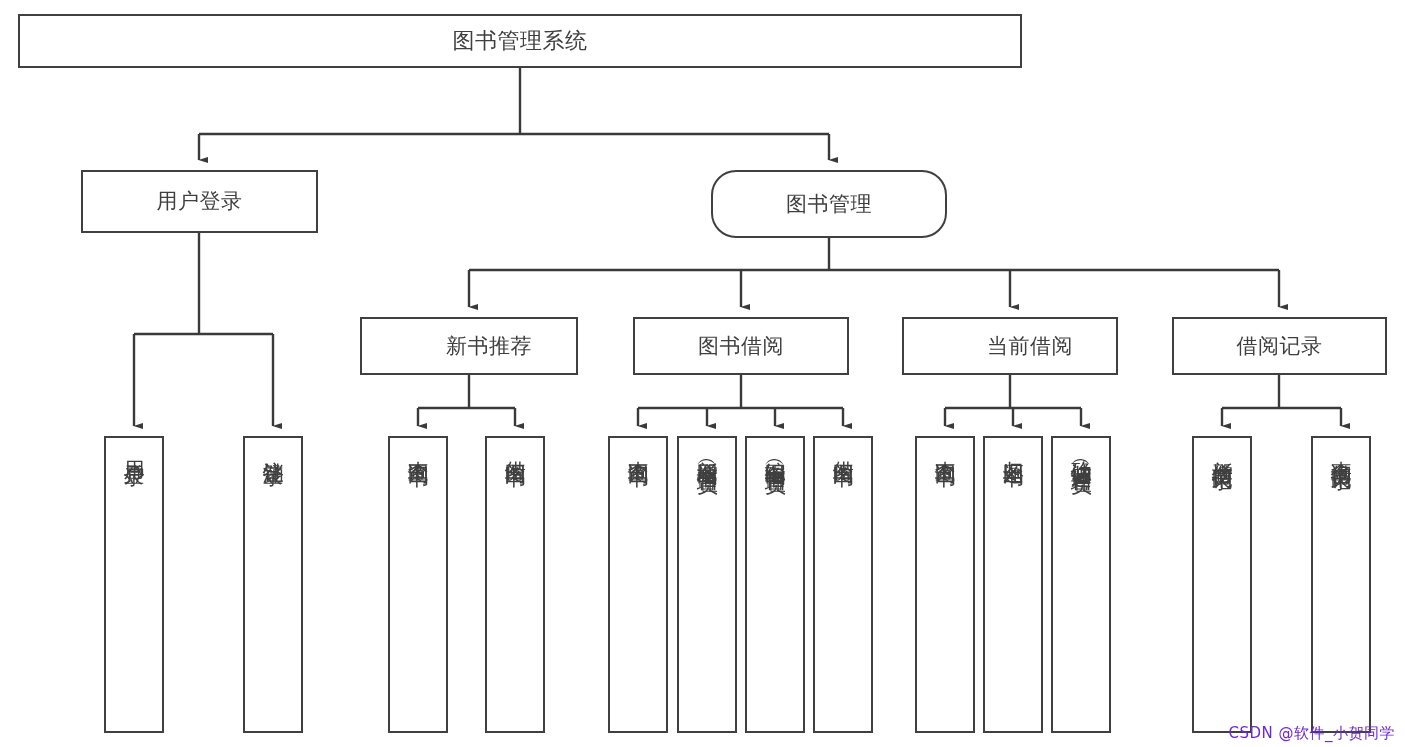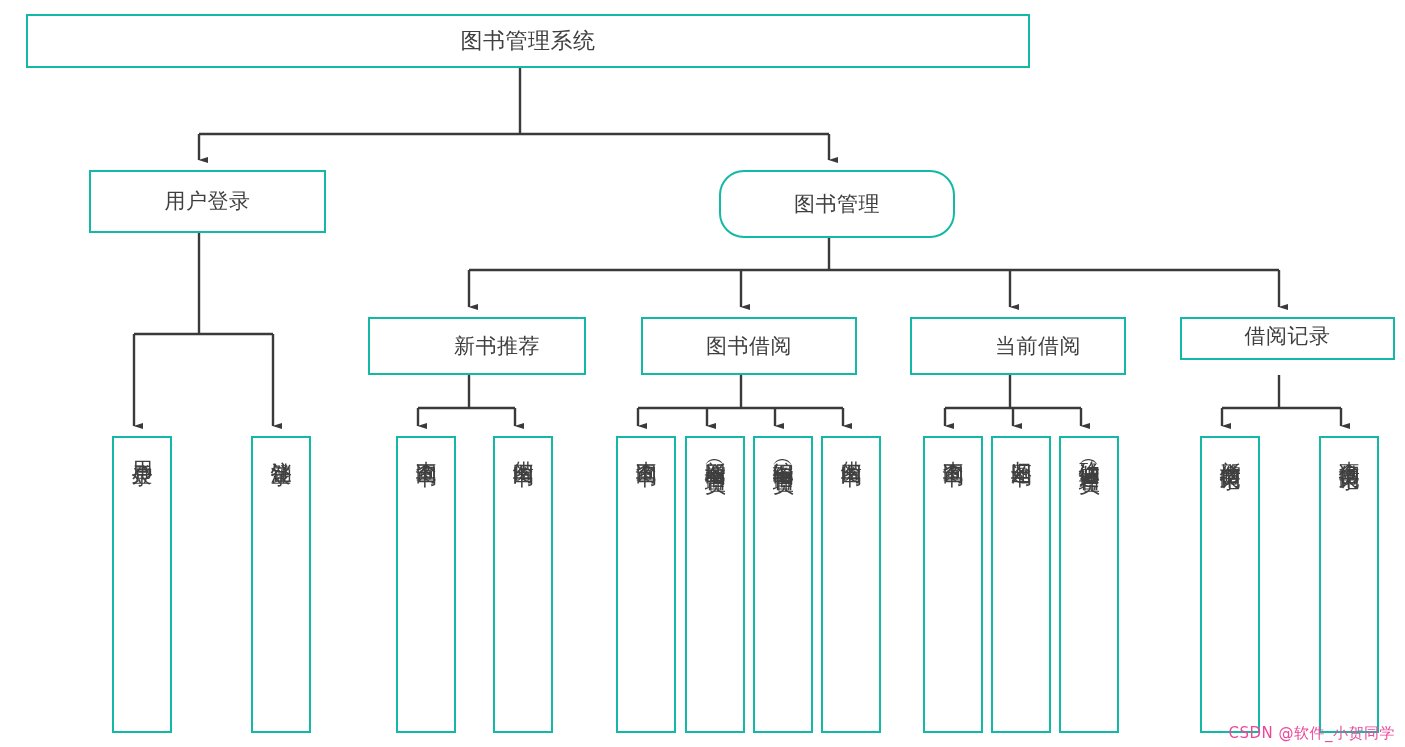--- a/index.html
+++ b/index.html
@@ -21,28 +21,27 @@
     position: absolute;
     left: 0;
     top: 0;
     width: 1405px;
     height: 747px;
     pointer-events: none;
   }
   .node {
     position: absolute;
     box-sizing: border-box;
-    border: 2px solid #14b8a6;
+    border: 2px solid #404040;
     background: #ffffff;
     display: flex;
     align-items: center;
     justify-content: center;
     color: #3f3f3f;
     overflow: hidden;
-    margin-left: 8px;
   }
   .node-label {
     display: block;
     text-align: center;
     line-height: 1.15;
     color: #3f3f3f;
     white-space: nowrap;
   }
   
   .node.horiz .node-label {
@@ -64,21 +63,21 @@
     font-size: 21px;
     line-height: 1.08;
     letter-spacing: 2px;
     white-space: nowrap;
   }
   #watermark {
     position: absolute;
     right: 10px;
     bottom: 4px;
     font-size: 15px;
-    color: #ec4899;
+    color: #6d28d9;
     letter-spacing: 0.5px;
     white-space: nowrap;
     z-index: 5;
   }
 </style>
 </head>
 <body>
 
 <div id="diagram-root">
 
@@ -148,21 +147,21 @@
 
   <div class="node horiz" style="left:360px; top:317px; width:218px; height:58px;padding-left:40px;">
     <span class="node-label">新书推荐</span>
   </div>
   <div class="node horiz" style="left:633px; top:317px; width:216px; height:58px;">
     <span class="node-label">图书借阅</span>
   </div>
   <div class="node horiz" style="left:902px; top:317px; width:216px; height:58px;padding-left:40px;">
     <span class="node-label">当前借阅</span>
   </div>
-  <div class="node horiz" style="left:1172px; top:317px; width:215px; height:43px;font-family:Liberation Mono, monospace;">
+  <div class="node horiz" style="left:1172px; top:317px; width:215px; height:58px;">
     <span class="node-label">借阅记录</span>
   </div>
 
   <div class="node vert" style="left:104px; top:436px; width:60px; height:297px;">
     <span class="node-label">用户登录</span>
   </div>
   <div class="node vert" style="left:243px; top:436px; width:60px; height:297px;">
     <span class="node-label">注销登录</span>
   </div>
 

